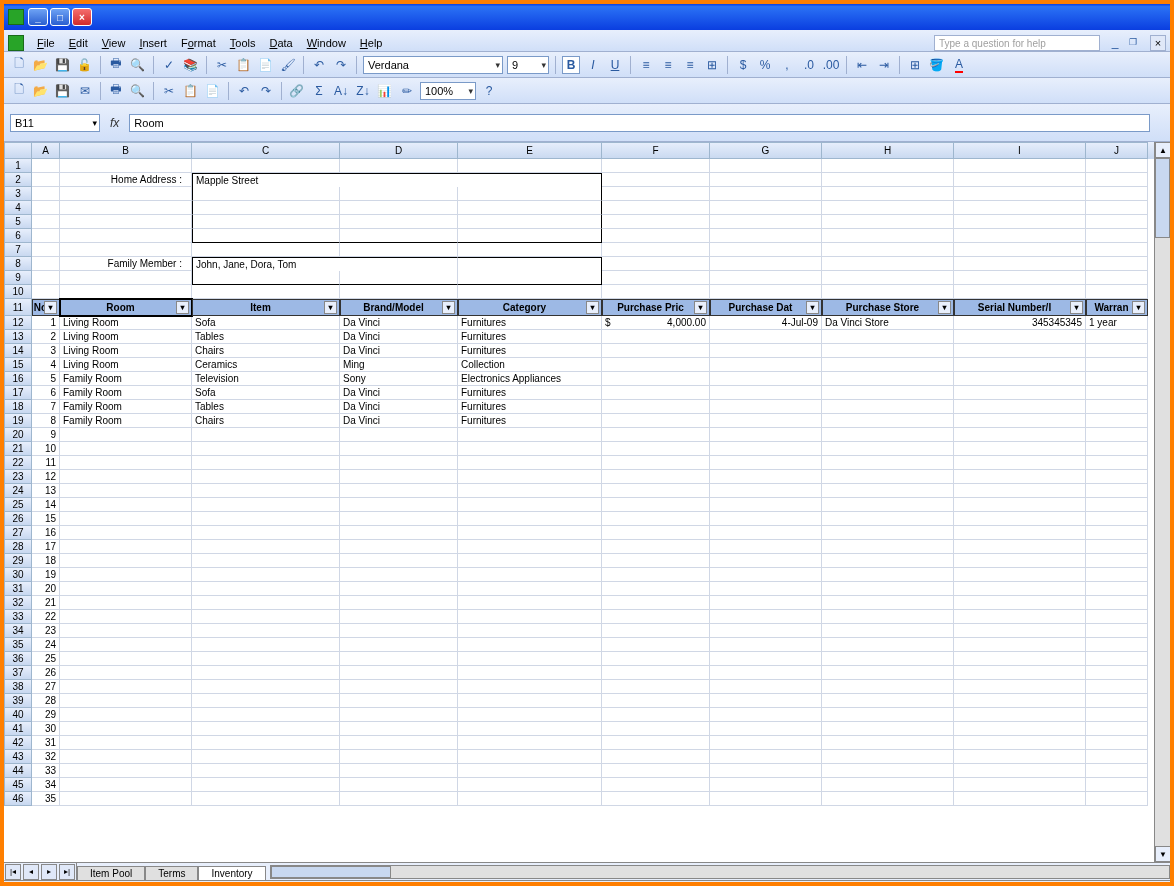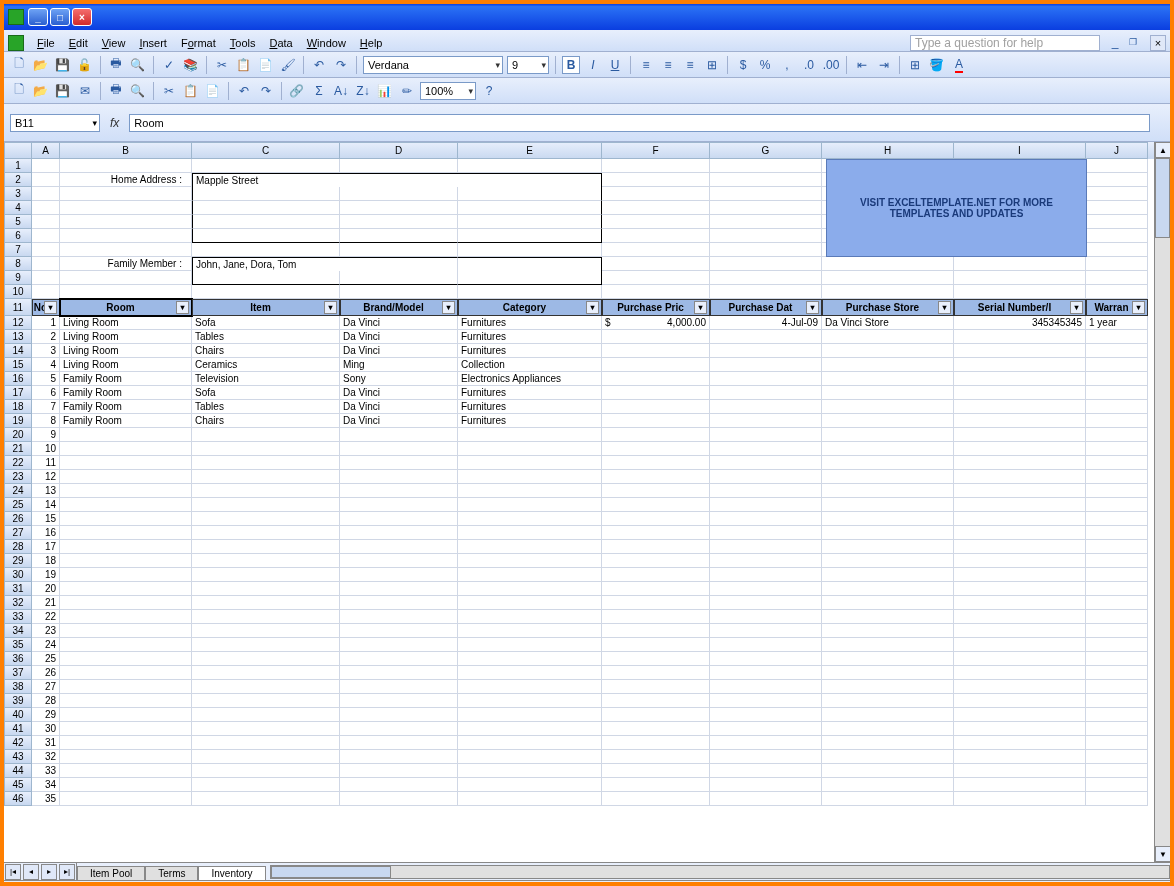--- a/index.html
+++ b/index.html
@@ -9,21 +9,21 @@
 .titlebar .icon { width: 16px; height: 16px; background: #28a428; border: 1px solid #1a6a1a; margin-right: 4px; }
 .titlebar .title-text { flex: 1; }
 .titlebar .win-btns { display: flex; gap: 2px; }
 .titlebar .win-btn { width: 20px; height: 18px; background: linear-gradient(to bottom, #6ea3f5, #2b5fd0); border: 1px solid #fff; border-radius: 3px; display: flex; align-items: center; justify-content: center; font-size: 10px; font-weight: bold; color: #fff; cursor: pointer; }
 .titlebar .win-btn.close { background: linear-gradient(to bottom, #f56e6e, #d02b2b); }
 
 .menubar { height: 22px; background: linear-gradient(to bottom,#e8effc,#d0dff8); display: flex; align-items: flex-end; font-size: 11px; padding: 0 4px; border-bottom: 1px solid #a0b0d0; }
 .menubar .app-icon { width: 16px; height: 16px; background: #28a428; border:1px solid #1a6a1a; margin-right: 6px; }
 .menubar .menu-item { padding: 2px 7px; cursor: pointer; }
 .menubar .menu-item u { text-decoration: underline; }
-.menubar .help-box { margin-left: auto; width: 190px; height: 16px; border:1px solid #a0b0d0; background:#fff; font-size:12px; color:#a0a0a0; padding:0 4px; display:flex; align-items:center; }
+.menubar .help-box { margin-left: auto; width: 166px; height: 16px; border:1px solid #a0b0d0; background:#fff; font-size:10px; color:#a0a0a0; padding:0 4px; display:flex; align-items:center; }
 .menubar .close-menu { margin-left:8px; width:16px; height:16px; border:1px solid #a0b0d0; background:#e0e8f8; display:flex; align-items:center; justify-content:center; font-size:11px; cursor:pointer;}
 
 .toolbar { height: 26px; background: linear-gradient(to bottom,#e8effc,#d0dff8); display: flex; align-items: center; font-size: 11px; padding: 2px 6px; border-bottom: 1px solid #a0b0d0; gap:4px; }
 .tb-btn { width:18px; height:18px; border:1px solid transparent; display:flex; align-items:center; justify-content:center; font-size:12px; color:#2a5aa0; cursor:pointer; }
 .tb-sep { width:1px; height:18px; background:#a0b0d0; margin:0 2px; }
 .tb-combo { height:18px; border:1px solid #7a9ac8; background:#fff; font-size:11px; padding:0 16px 0 4px; position:relative; display:flex; align-items:center; }
 .tb-combo::after { content:"▾"; position:absolute; right:2px; font-size:9px; color:#333; }
 
 .namebox-row { height: 38px; background: linear-gradient(to bottom,#e8effc,#d0dff8); display: flex; align-items: center; font-size: 11px; border-bottom: 1px solid #a0b0d0; }
 .namebox { width: 90px; height: 18px; border: 1px solid #7a9ac8; background: #fff; margin-left: 6px; padding: 0 18px 0 4px; position:relative; display:flex; align-items:center;}
@@ -797,21 +797,20 @@
         <div class="cell col-D"></div>
         <div class="cell col-E"></div>
         <div class="cell col-F"></div>
         <div class="cell col-G"></div>
         <div class="cell col-H"></div>
         <div class="cell col-I"></div>
         <div class="cell col-J"></div>
       </div>
     </div>
 
-  <div class="banner-box">VISIT EXCELTEMPLATE.NET FOR MORE TEMPLATES AND UPDATES</div>
 
   <div class="vscroll">
     <div class="vbtn">▲</div>
     <div class="vthumb"></div>
     <div class="vbtn bot">▼</div>
   </div>
 </div>
 
 <div class="sheet-tabs">
   <div class="nav-btns">

